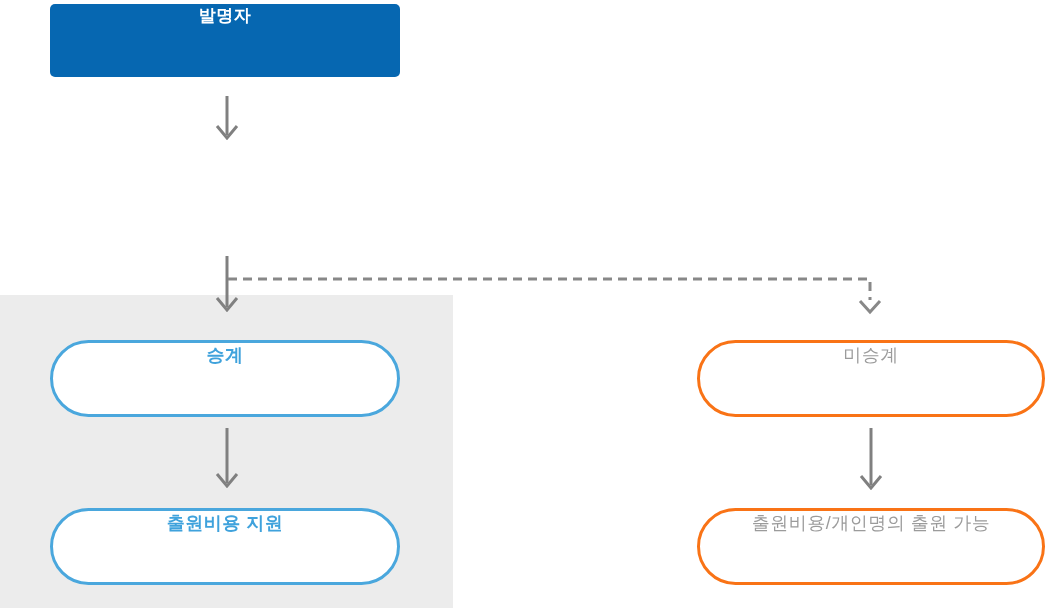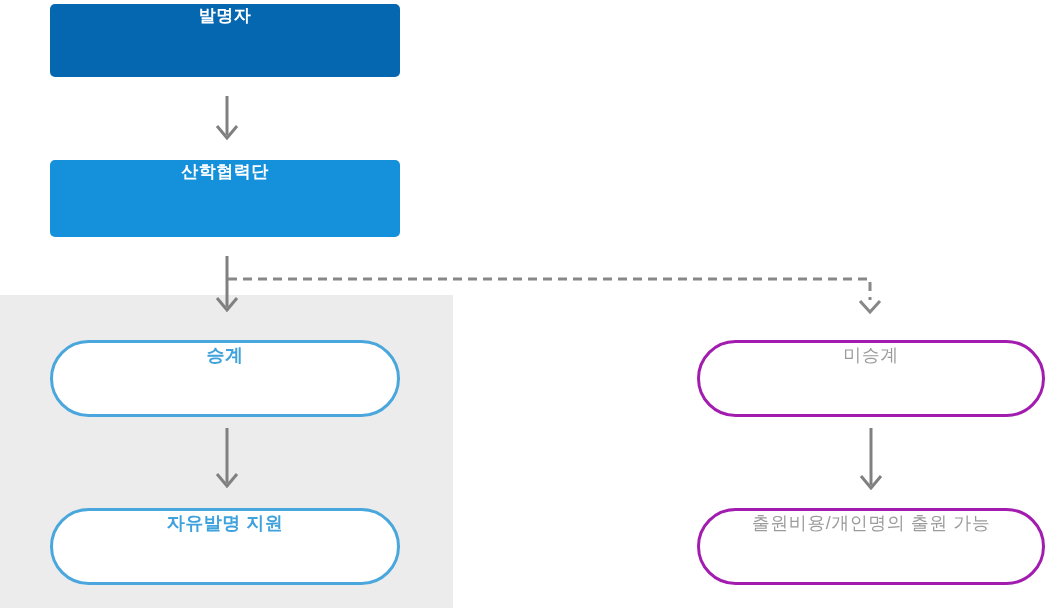--- a/index.html
+++ b/index.html
@@ -39,44 +39,41 @@
   .pill {
     width: 350px;
     height: 77px;
     border-radius: 40px;
     background: #ffffff;
     font-size: 18px;
     font-weight: 600;
     letter-spacing: 0.5px;
   }
   .pill-blue { left: 50px;  border: 3px solid #4aa7dd; color: #3fa2dc; }
-  .pill-gray { left: 697px; width: 348px; border: 3px solid #a21caf; color: #9b9b9b; font-weight: 500; }
+  .pill-gray { left: 697px; width: 348px; border: 3px solid #f97316; color: #9b9b9b; font-weight: 500; }
   .pill-top    { top: 340px; }
   .pill-bottom { top: 508px; }
   .arrow-svg, .connector-svg { position: absolute; display: block; }
 </style>
 </head>
 <body>
 
 <div class="canvas">
 
   <div class="panel"></div>
 
   <div class="node box box-inventor">
     <span>발명자</span>
   </div>
 
   <svg class="arrow-svg" style="left:214px; top:96px;" width="26" height="44" viewBox="0 0 26 44">
     <line x1="13" y1="0" x2="13" y2="39" stroke="#808080" stroke-width="3"></line>
     <path d="M3 30 L13 42 L23 30" fill="none" stroke="#808080" stroke-width="3"></path>
   </svg>
 
-  <div class="node box box-foundation">
-    <span>산학협력단</span>
-  </div>
 
   <svg class="arrow-svg" style="left:214px; top:256px;" width="26" height="56" viewBox="0 0 26 56">
     <line x1="13" y1="0" x2="13" y2="51" stroke="#808080" stroke-width="3"></line>
     <path d="M3 42 L13 54 L23 42" fill="none" stroke="#808080" stroke-width="3"></path>
   </svg>
 
   <svg class="connector-svg" style="left:220px; top:270px;" width="680" height="50" viewBox="0 0 680 50">
     <path d="M8 9 H650 V30" fill="none" stroke="#888888" stroke-width="3" stroke-dasharray="9 6"></path>
     <path d="M640 31 L650 42 L660 31" fill="none" stroke="#888888" stroke-width="3"></path>
   </svg>
@@ -84,21 +81,21 @@
   <div class="node pill pill-blue pill-top">
     <span>승계</span>
   </div>
 
   <svg class="arrow-svg" style="left:214px; top:428px;" width="26" height="60" viewBox="0 0 26 60">
     <line x1="13" y1="0" x2="13" y2="55" stroke="#808080" stroke-width="3"></line>
     <path d="M3 46 L13 58 L23 46" fill="none" stroke="#808080" stroke-width="3"></path>
   </svg>
 
   <div class="node pill pill-blue pill-bottom">
-    <span>자유발명 지원</span>
+    <span>출원비용 지원</span>
   </div>
 
   <div class="node pill pill-gray pill-top">
     <span>미승계</span>
   </div>
 
   <svg class="arrow-svg" style="left:858px; top:428px;" width="26" height="62" viewBox="0 0 26 62">
     <line x1="13" y1="0" x2="13" y2="57" stroke="#808080" stroke-width="3"></line>
     <path d="M3 48 L13 60 L23 48" fill="none" stroke="#808080" stroke-width="3"></path>
   </svg>

